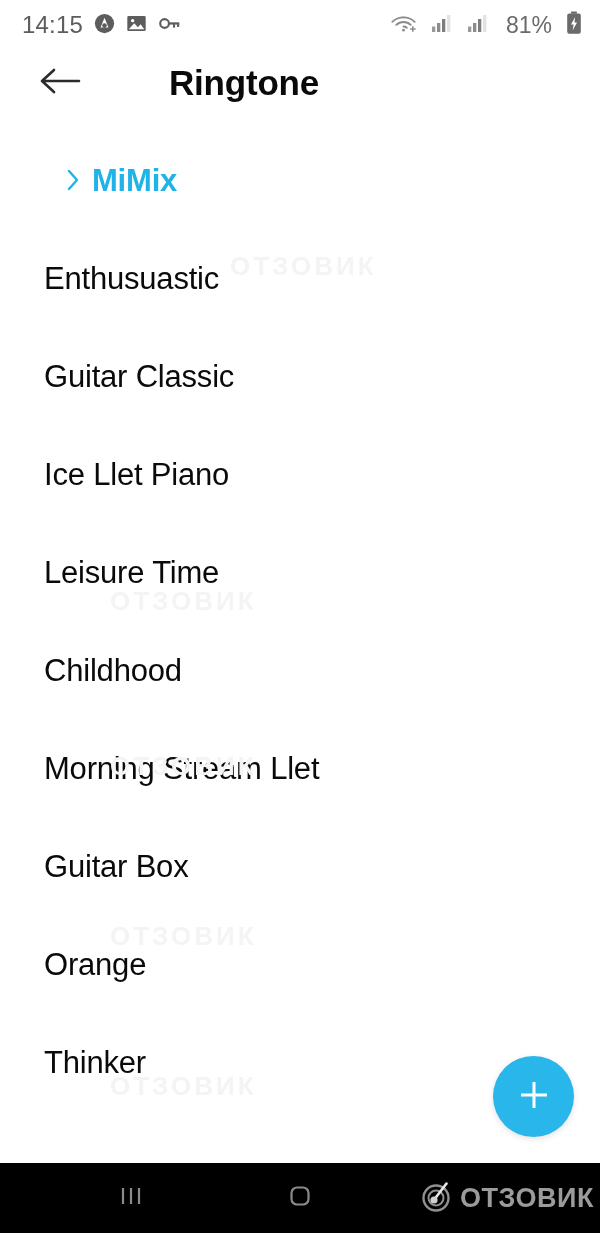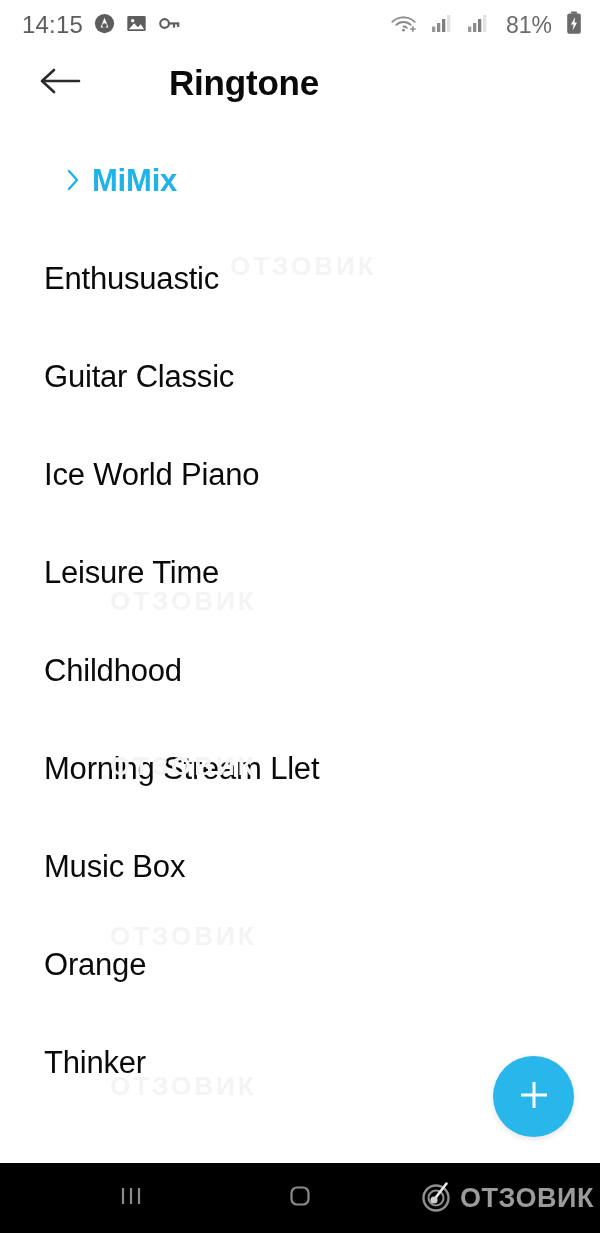--- a/index.html
+++ b/index.html
@@ -247,33 +247,33 @@
       <span class="row-label">MiMix</span>
     </div>
 
     <div class="row">
       <span class="row-label">Enthusuastic</span>
     </div>
     <div class="row">
       <span class="row-label">Guitar Classic</span>
     </div>
     <div class="row">
-      <span class="row-label">Ice World Piano</span>
+      <span class="row-label">Ice Llet Piano</span>
     </div>
     <div class="row">
       <span class="row-label">Leisure Time</span>
     </div>
     <div class="row">
       <span class="row-label">Childhood</span>
     </div>
     <div class="row">
       <span class="row-label">Morning Stream Llet</span>
     </div>
     <div class="row">
-      <span class="row-label">Music Box</span>
+      <span class="row-label">Guitar Box</span>
     </div>
     <div class="row">
       <span class="row-label">Orange</span>
     </div>
     <div class="row">
       <span class="row-label">Thinker</span>
     </div>
 
     <div class="wm" id="wm-1">ОТЗОВИК</div>
     <div class="wm" id="wm-2">ОТЗОВИК</div>

